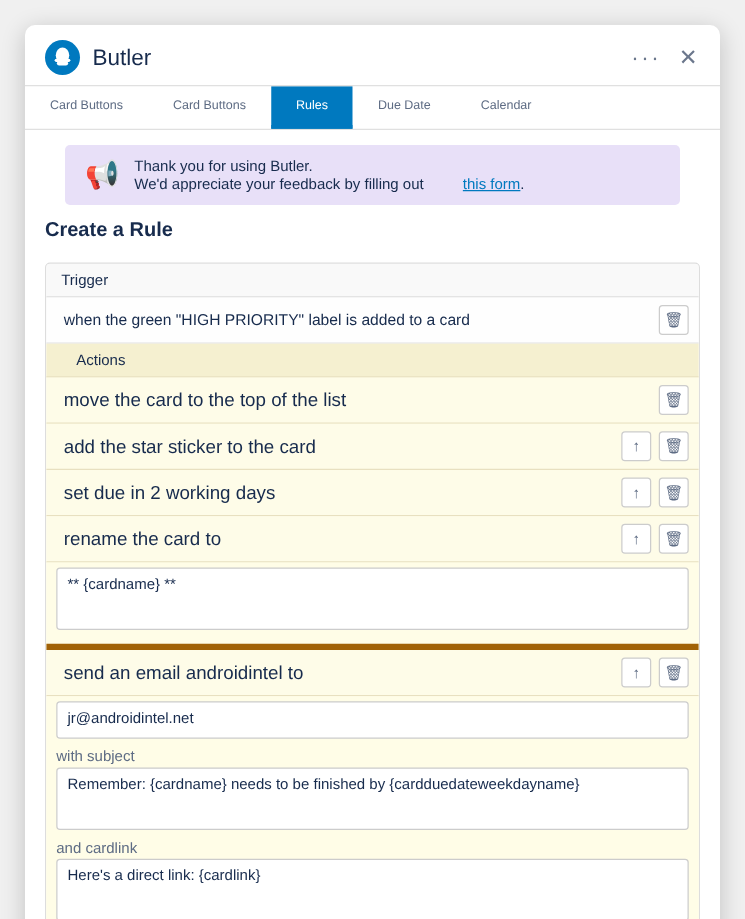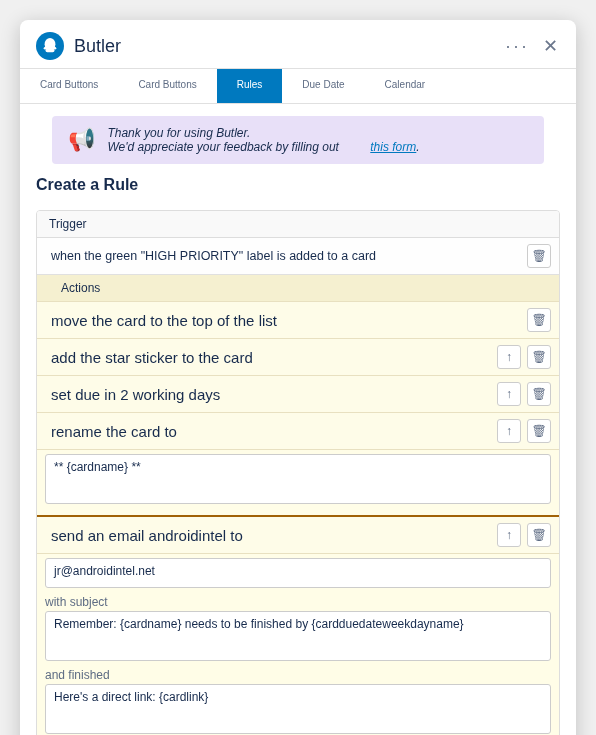--- a/index.html
+++ b/index.html
@@ -88,21 +88,20 @@
       margin: 12px 16px;
       border-radius: 4px;
     }
     .megaphone {
       font-size: 22px;
       flex-shrink: 0;
     }
     .feedback-text {
       font-size: 12px;
       color: #172b4d;
-      font-style: italic;
     }
     .feedback-text a {
       color: #0079bf;
       text-decoration: underline;
       margin-left: 28px;
     }
     .content {
       padding: 0 16px 16px;
     }
     .page-title {
@@ -170,21 +169,21 @@
       display: flex;
       align-items: center;
       justify-content: center;
       font-size: 12px;
       color: #5e6c84;
       flex-shrink: 0;
     }
     .sub-row {
       background: #fffde7;
       padding: 4px 8px 8px 8px;
-      border-bottom: 2px solid #a16207;
+      border-bottom: 5px solid #a16207;
     }
     .sub-row textarea {
       width: 100%;
       border: 1px solid #ccc;
       border-radius: 3px;
       padding: 5px 8px;
       font-size: 12px;
       resize: none;
       font-family: inherit;
       background: #fff;
@@ -296,21 +295,21 @@
             <span>↑</span>
           </div>
           <div class="icon-btn" title="Delete">
             <span>🗑</span>
           </div>
         </div>
         <div class="sub-row">
           <textarea rows="1" style="min-height: 30px;">jr@androidintel.net</textarea>
           <div class="sub-label">with subject</div>
           <textarea rows="2" style="">Remember: {cardname} needs to be finished by {cardduedateweekdayname}</textarea>
-          <div class="sub-label">and finished</div>
+          <div class="sub-label">and cardlink</div>
           <textarea rows="2" style="">Here's a direct link: {cardlink}</textarea>
         </div>
 
       </div>
     </div>
 
   </div>
 </div>
 
 </body></html>

